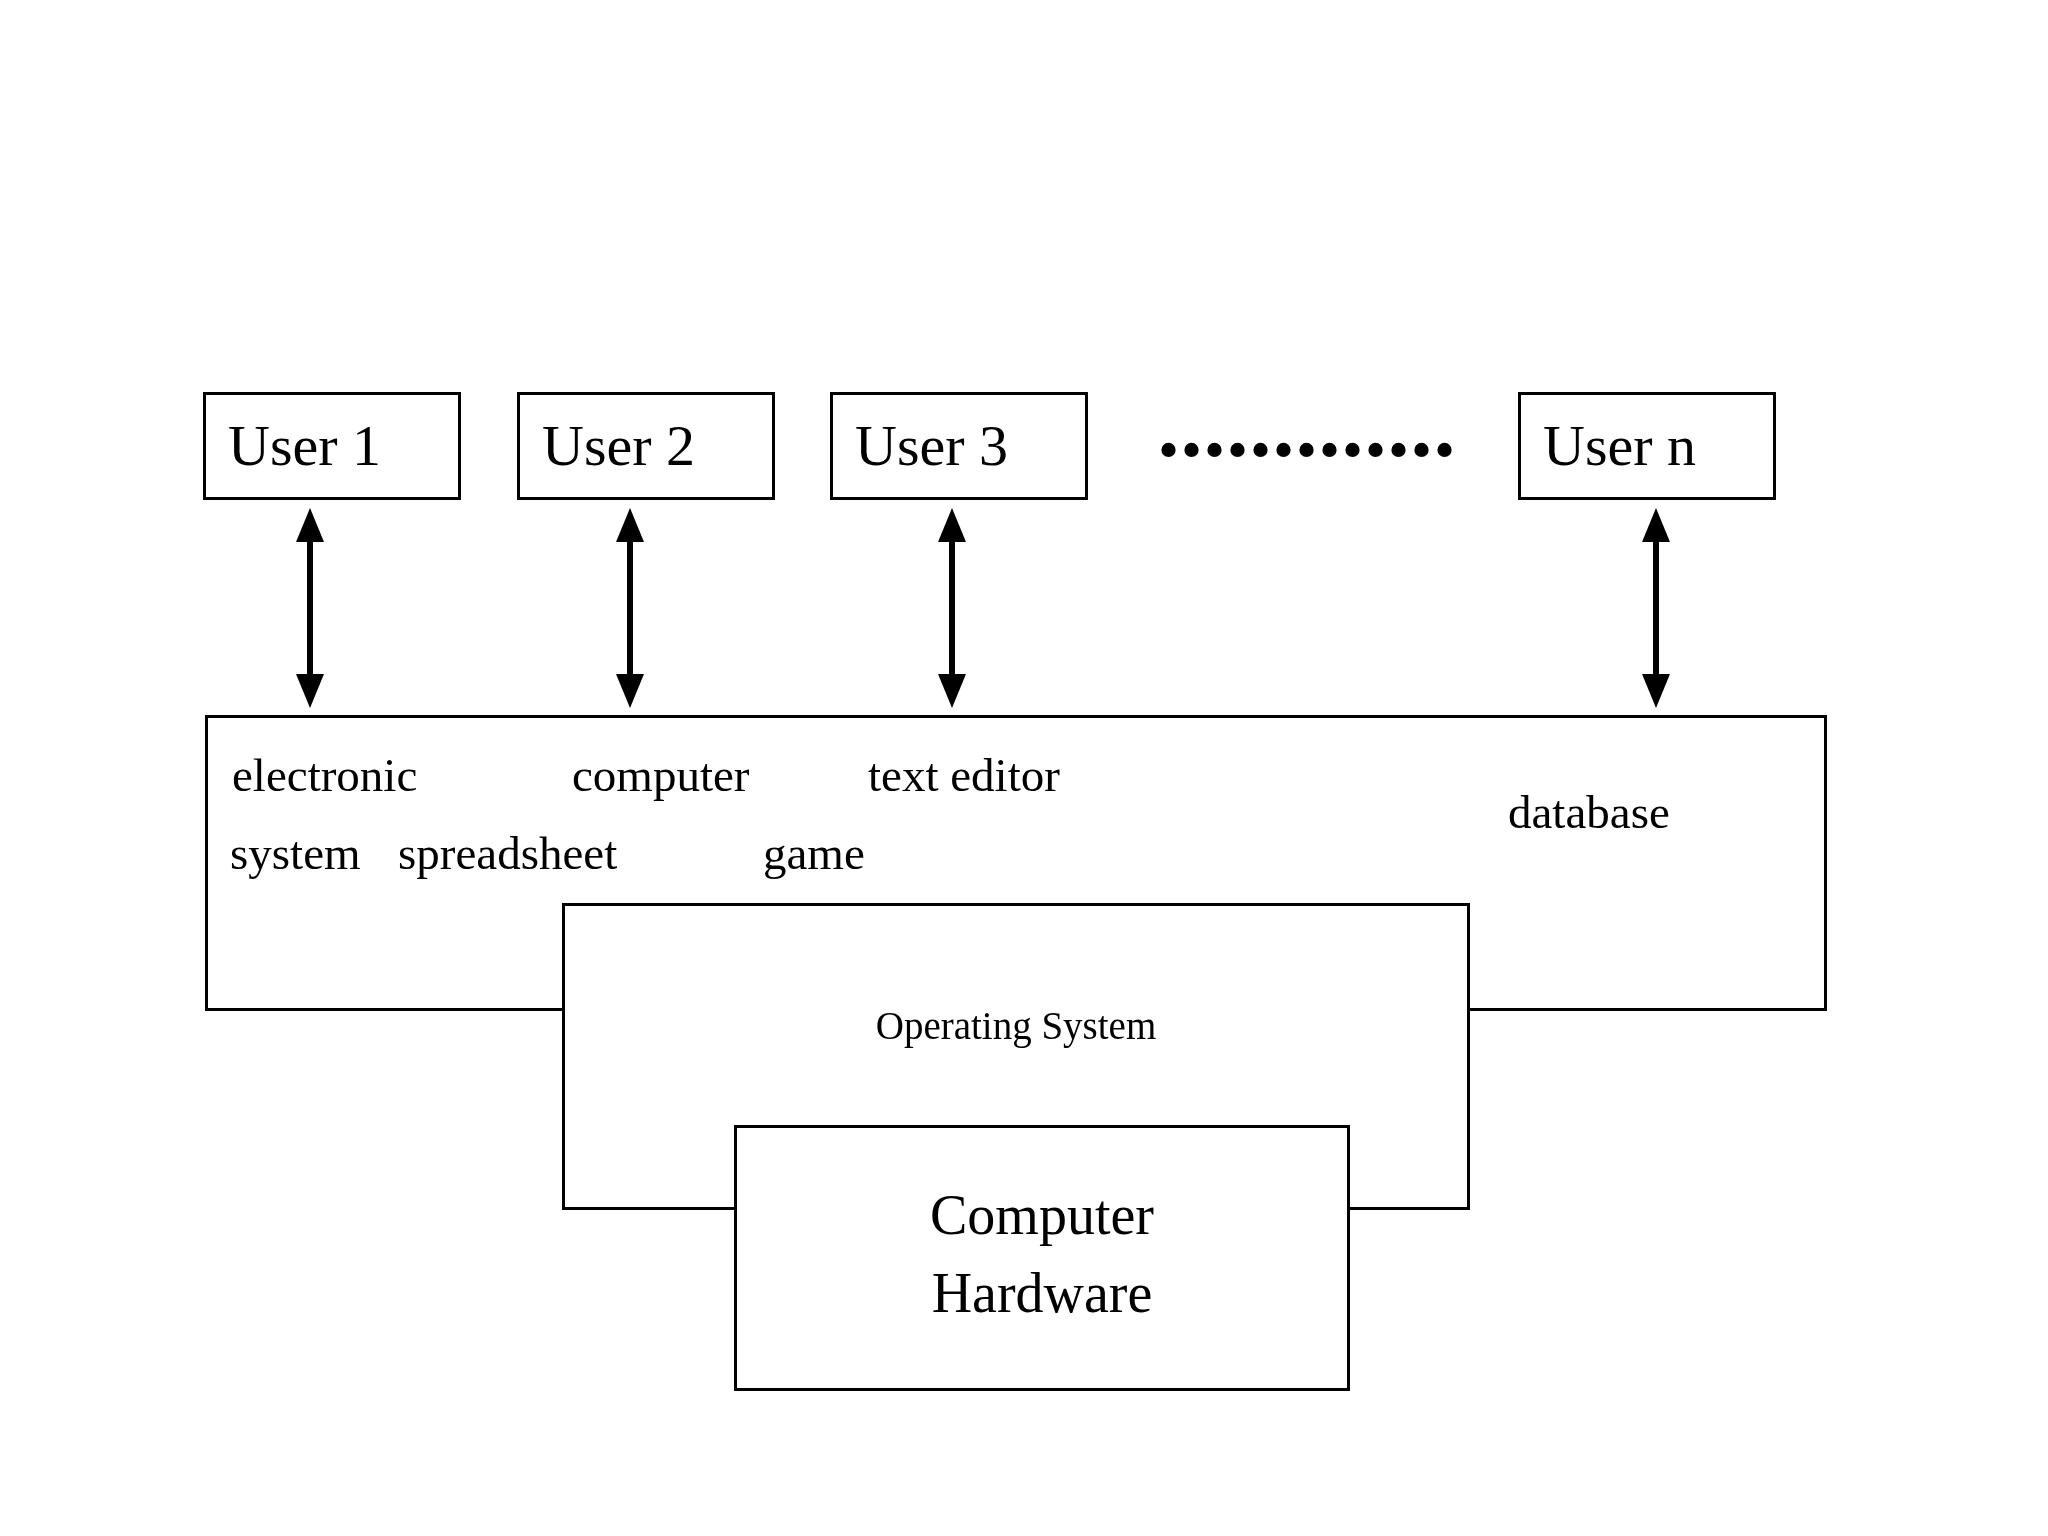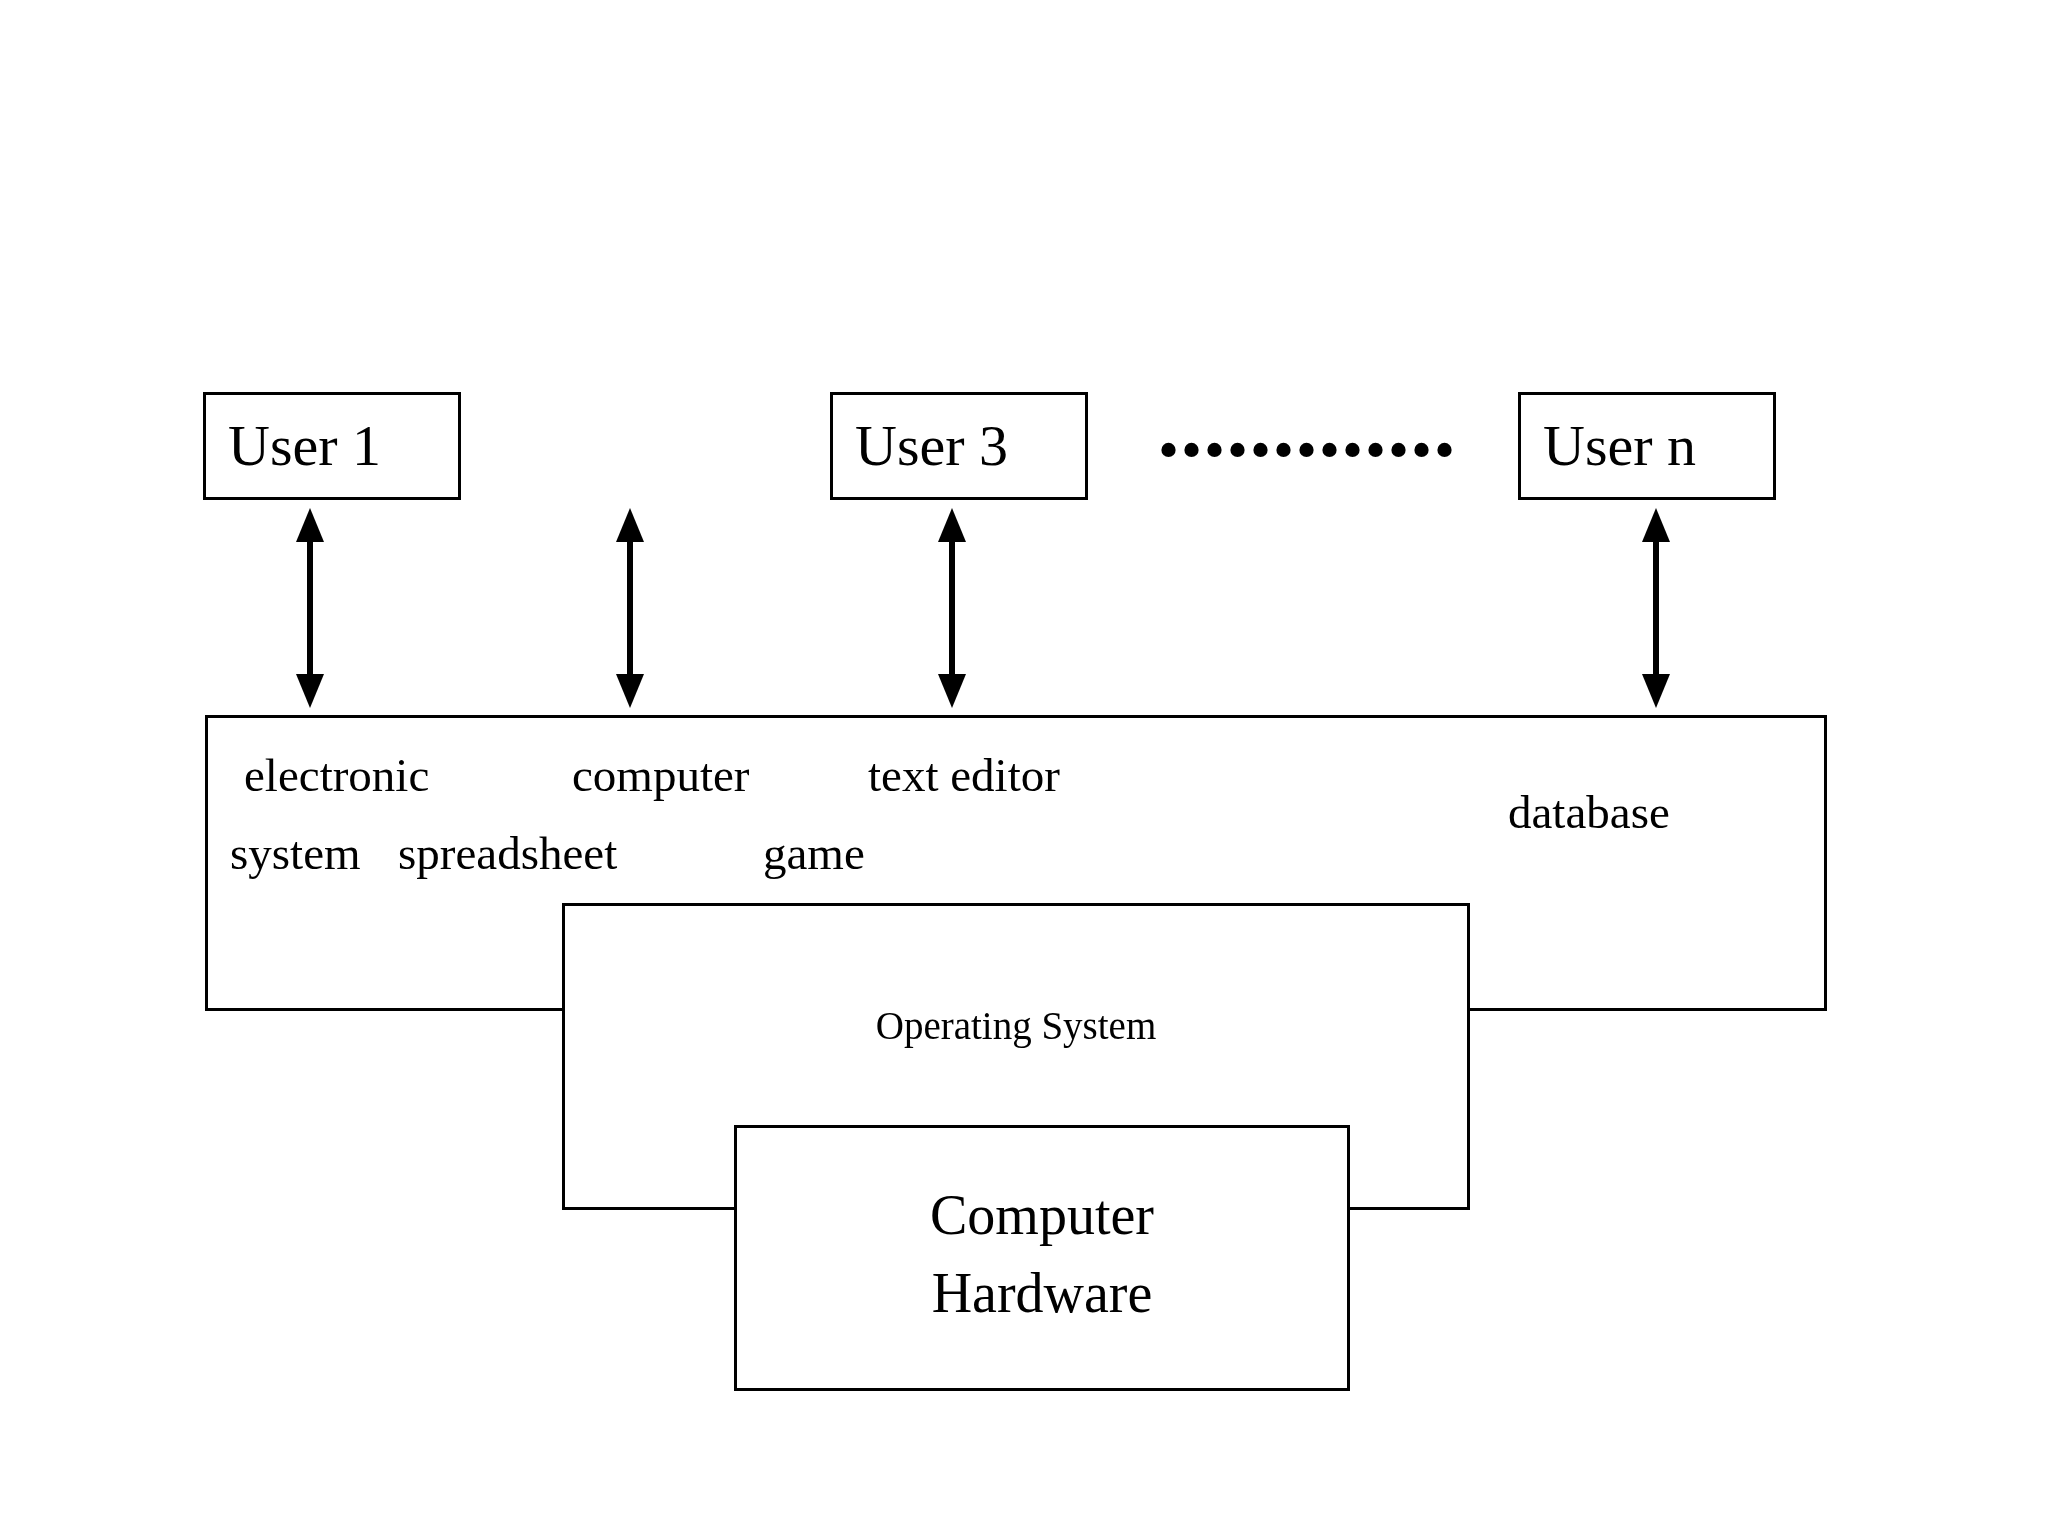--- a/index.html
+++ b/index.html
@@ -133,20 +133,23 @@
 </head>
 <body>
 
 <div id="stage">
 
 
   <div class="box user-box" style="left:203px; top:392px; width:258px; height:108px;">
     <span>User 1</span>
   </div>
 
+  <div class="box user-box" style="left:517px; top:392px; width:258px; height:108px;">
+    <span>User 2</span>
+  </div>
 
   <div class="box user-box" style="left:830px; top:392px; width:258px; height:108px;">
     <span>User 3</span>
   </div>
 
   <div class="box user-box" style="left:1518px; top:392px; width:258px; height:108px;">
     <span>User n</span>
   </div>
 
   <div class="dots">•••••••••••••</div>
@@ -178,21 +181,21 @@
   <div class="arrow" style="left:1634px; top:508px; height:200px;">
     <svg width="44" height="200" viewBox="0 0 44 200" xmlns="http://www.w3.org/2000/svg">
       <line x1="22" y1="16" x2="22" y2="184" stroke="#000" stroke-width="6"></line>
       <polygon points="22,0 36,34 8,34" fill="#000"></polygon>
       <polygon points="22,200 36,166 8,166" fill="#000"></polygon>
     </svg>
   </div>
 
   <div class="box apps-box">
     <div class="apps-row apps-row-1">
-      <span class="app-item" style="left:36px;">electronic</span>
+      <span class="app-item" style="left:24px;">electronic</span>
       <span class="app-item" style="left:364px;">computer</span>
       <span class="app-item" style="left:660px;">text editor</span>
       <span class="app-item" style="left:1300px;margin-top:37px;">database</span>
     </div>
     <div class="apps-row apps-row-2">
       <span class="app-item" style="left:22px;">system</span>
       <span class="app-item" style="left:190px;">spreadsheet</span>
       <span class="app-item" style="left:555px;">game</span>
     </div>
   </div>

